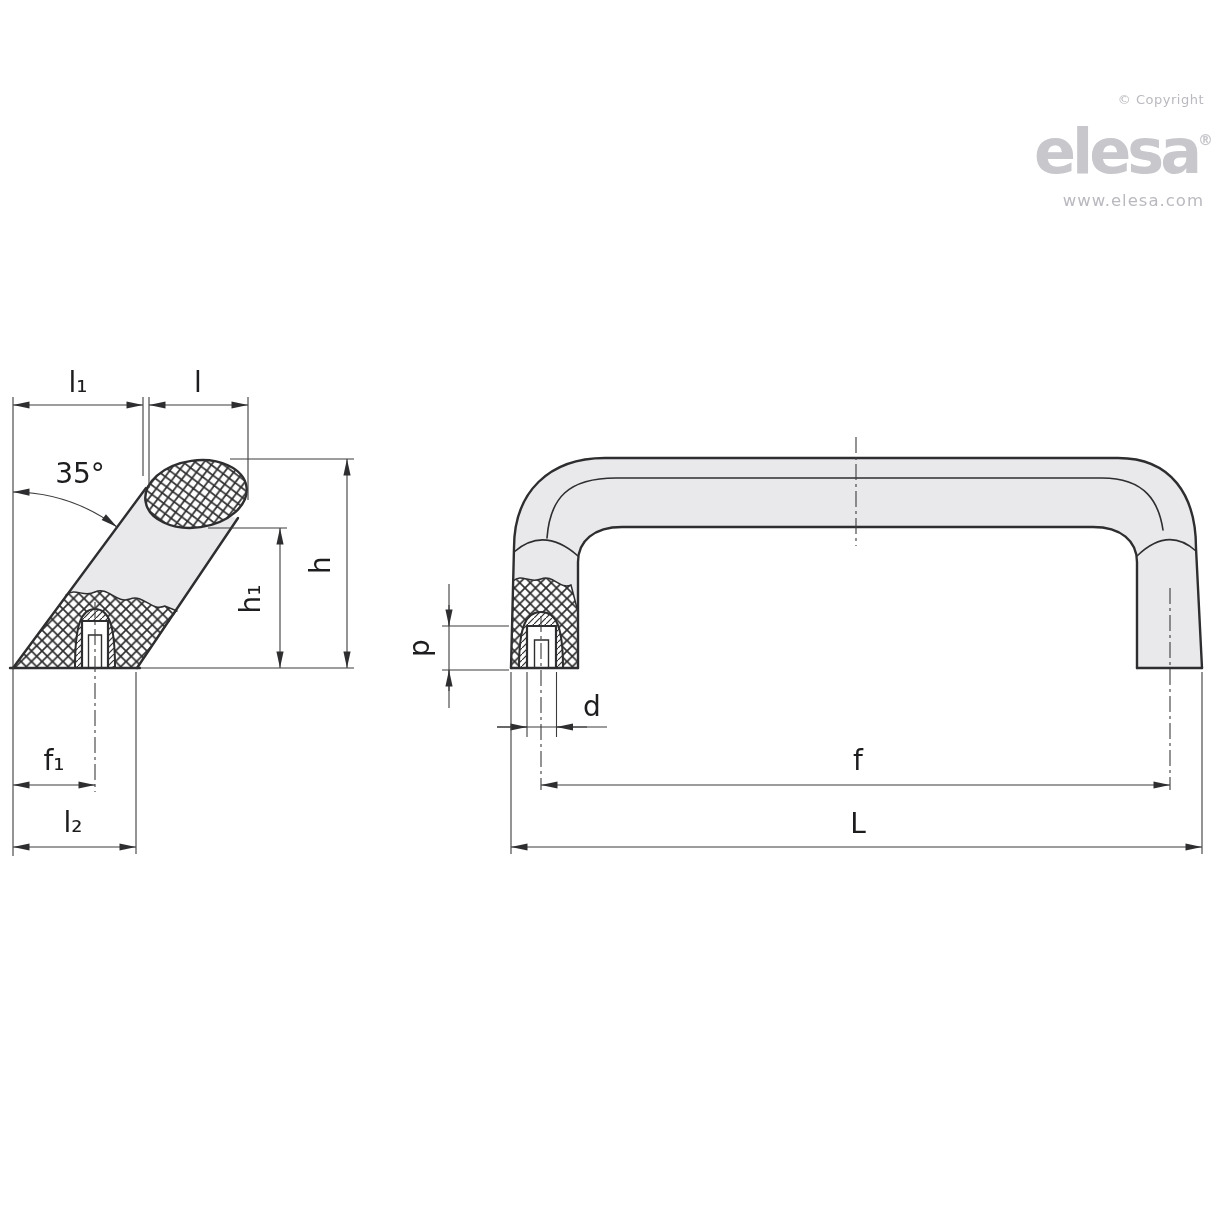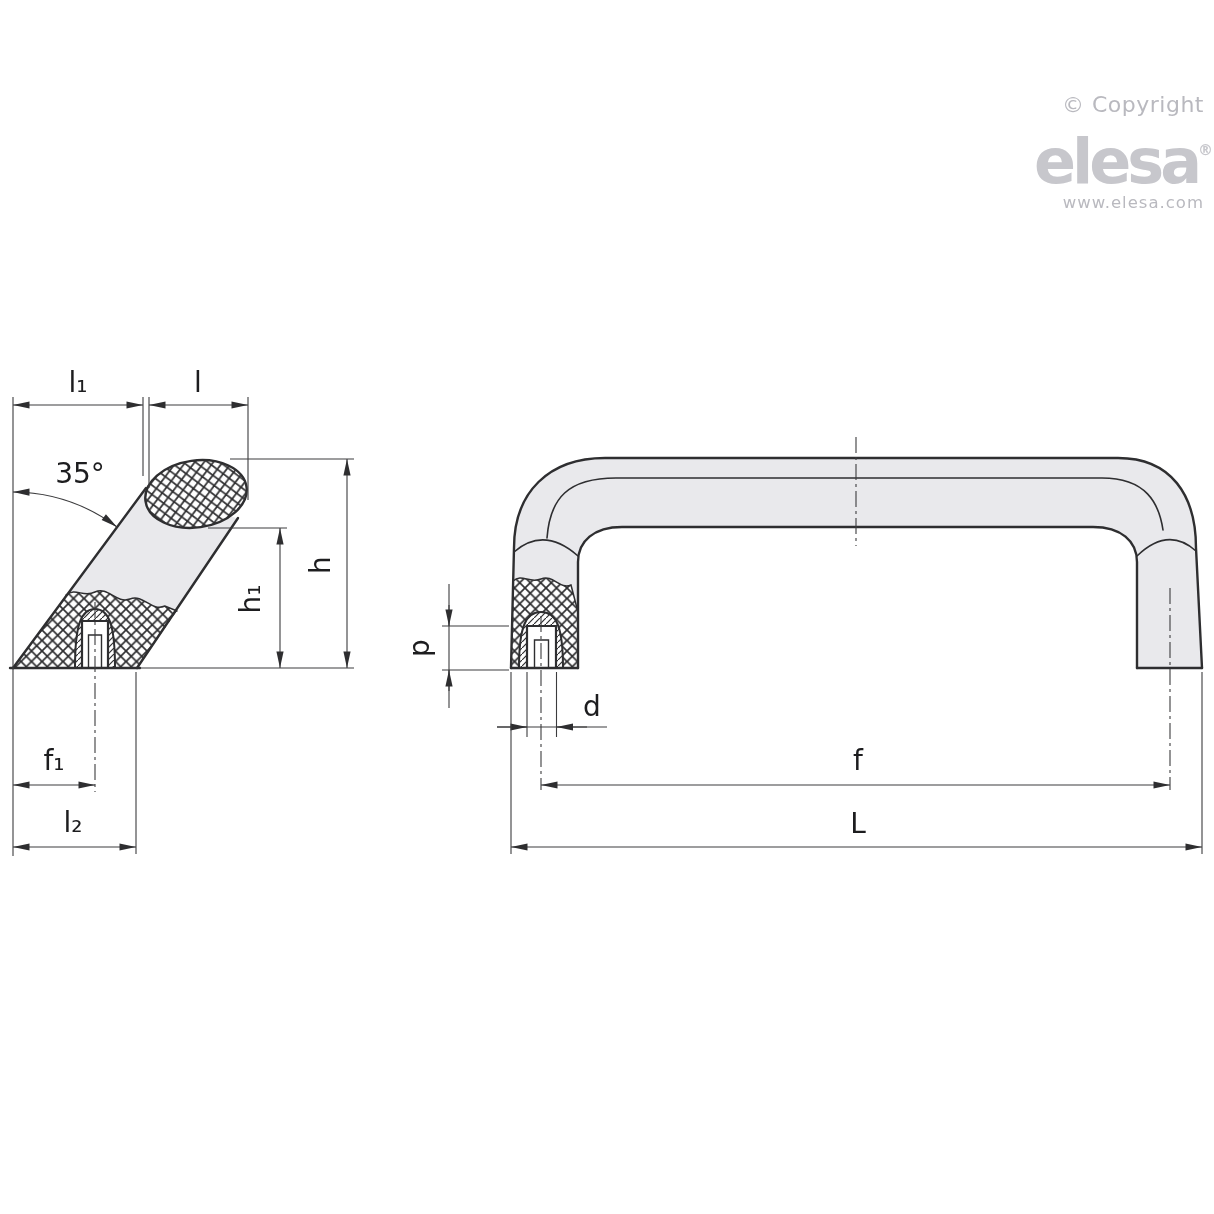--- a/index.html
+++ b/index.html
@@ -20,24 +20,24 @@
   .fillbody{fill:var(--fill);stroke:none;}
   .wf   {fill:#ffffff;stroke:none;}
   .xh   {fill:url(#xh);stroke:none;}
   .sh   {fill:url(#sh);stroke:none;}
   .lbl  {font:28px "DejaVu Sans",sans-serif;fill:var(--text);}
   #xh path{stroke:var(--line);stroke-width:1.7;}
   #sh path{stroke:var(--line);stroke-width:1.2;}
   marker path{fill:var(--line);}
   
   .logo{position:absolute;top:92px;right:10px;width:170px;text-align:right;}
-  .logo-copy{font-size:22px;color:var(--logo_muted);letter-spacing:.5px;}
+  .logo-copy{font-size:13px;color:var(--logo_muted);letter-spacing:.5px;}
   .logo-brand{font-size:62px;font-weight:bold;color:var(--logo);letter-spacing:-4px;line-height:.92;margin-top:16px;}
   .logo-brand sup{font-size:15px;letter-spacing:0;vertical-align:28px;}
-  .logo-url{font-size:16.5px;color:var(--logo_muted);letter-spacing:1px;margin-top:3px;}
+  .logo-url{font-size:16.5px;color:var(--logo_muted);letter-spacing:1px;margin-top:11px;}
 </style>
 </head>
 <body>
 
 <div class="canvas">
 
   <svg width="1214" height="1214" viewBox="0 0 1214 1214">
     <defs>
       <pattern id="xh" width="10.5" height="10.5" patternUnits="userSpaceOnUse">
         <path d="M0,0 L10.5,10.5 M10.5,0 L0,10.5"></path>

